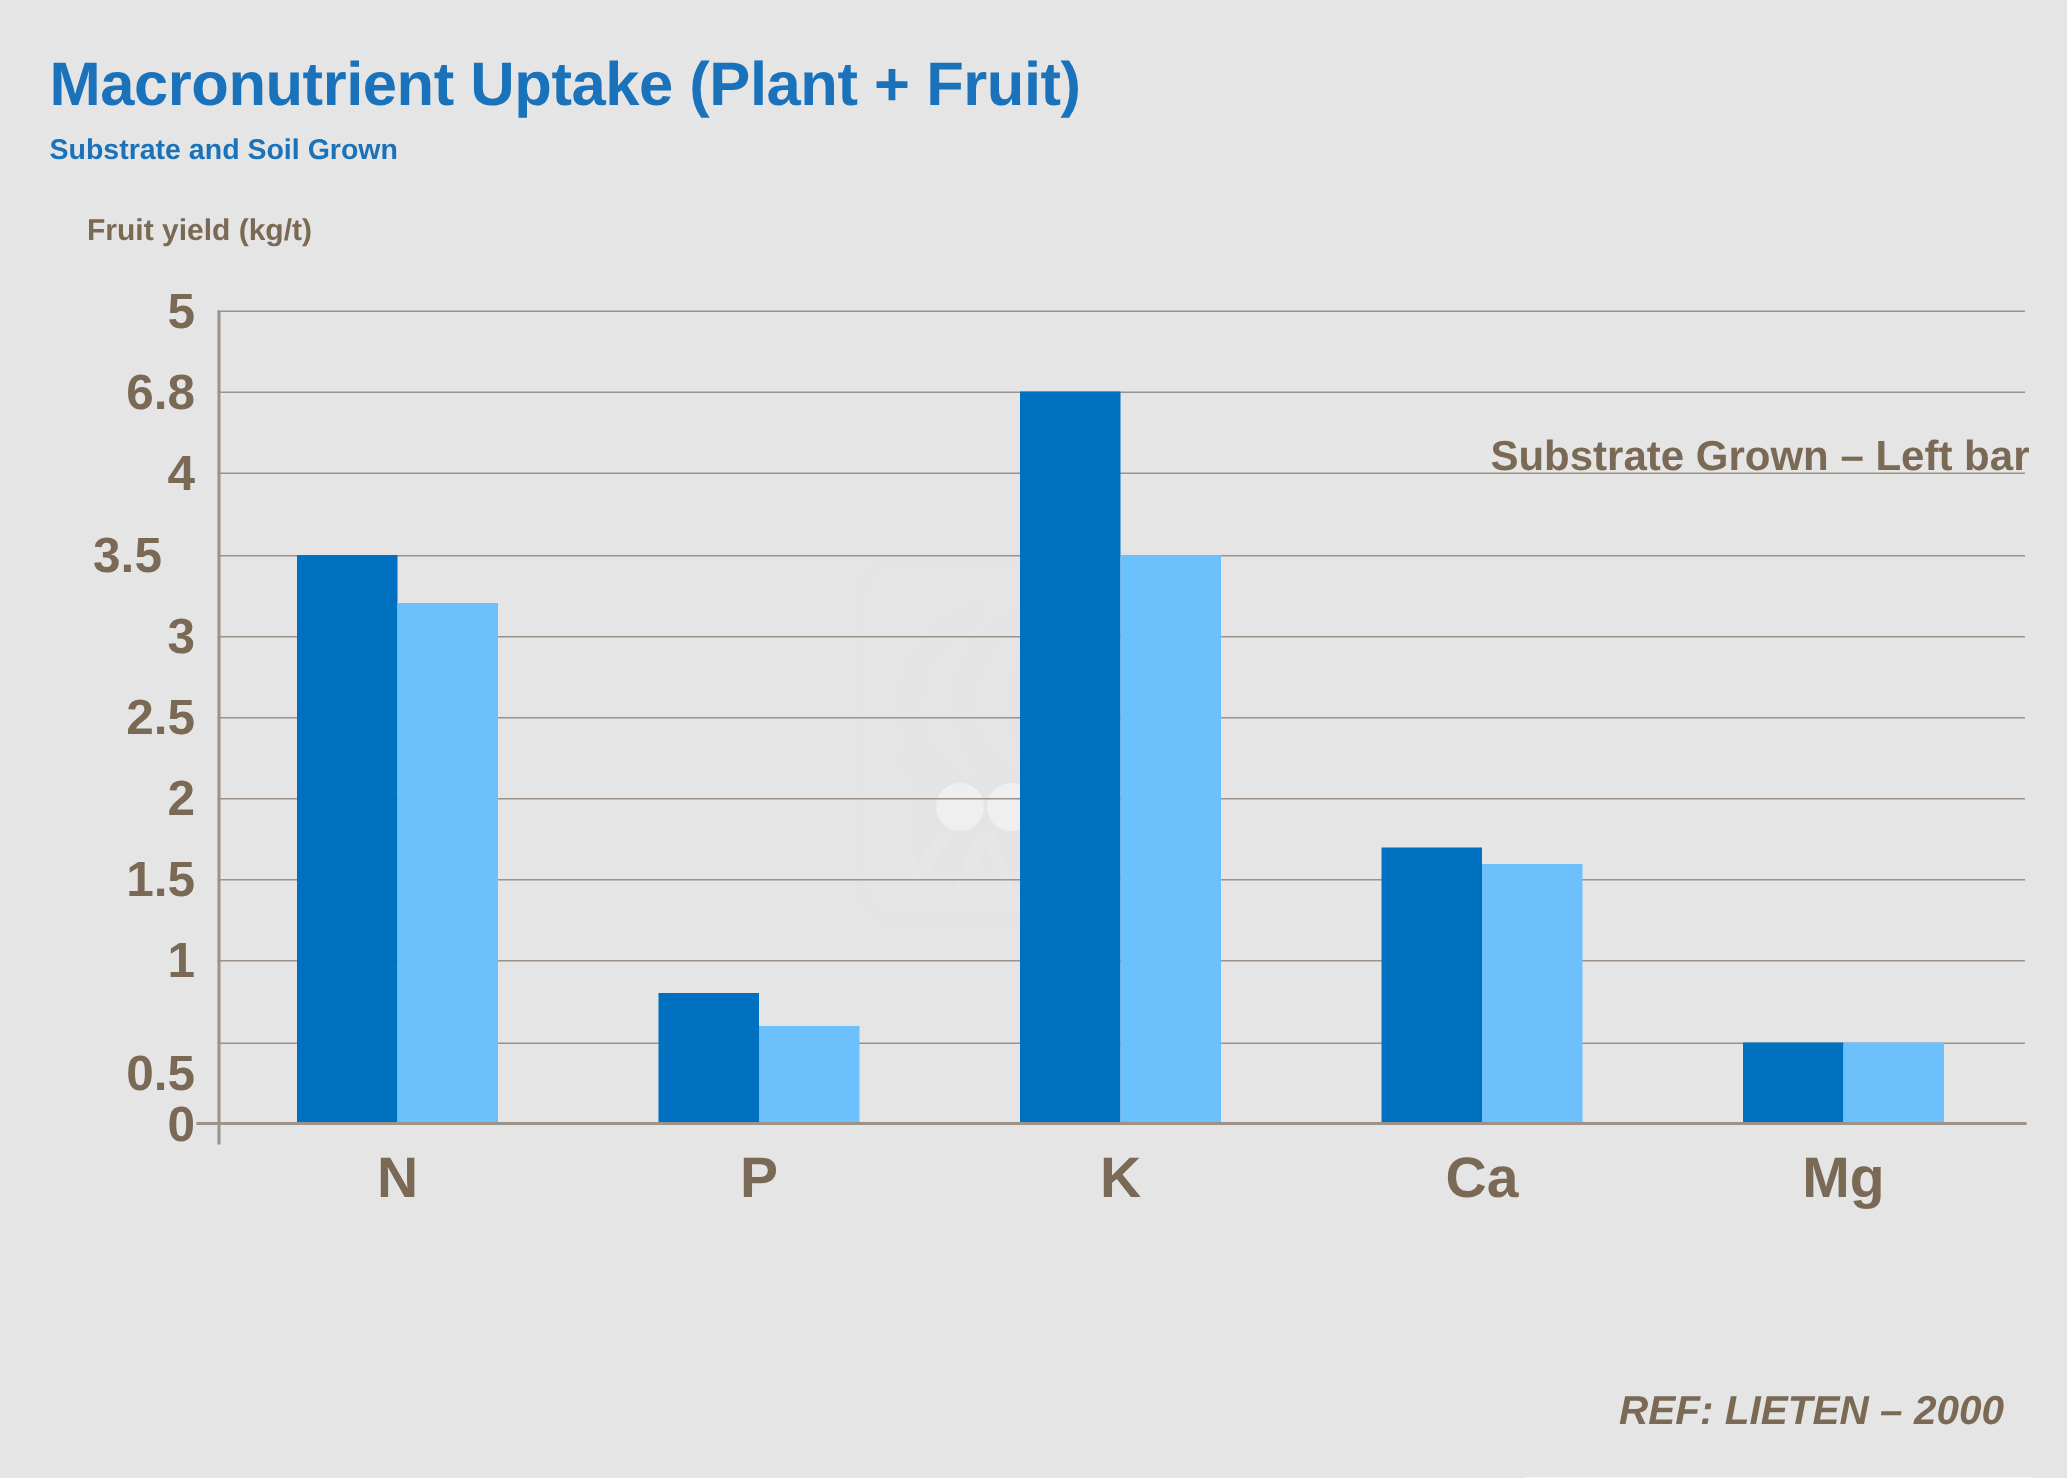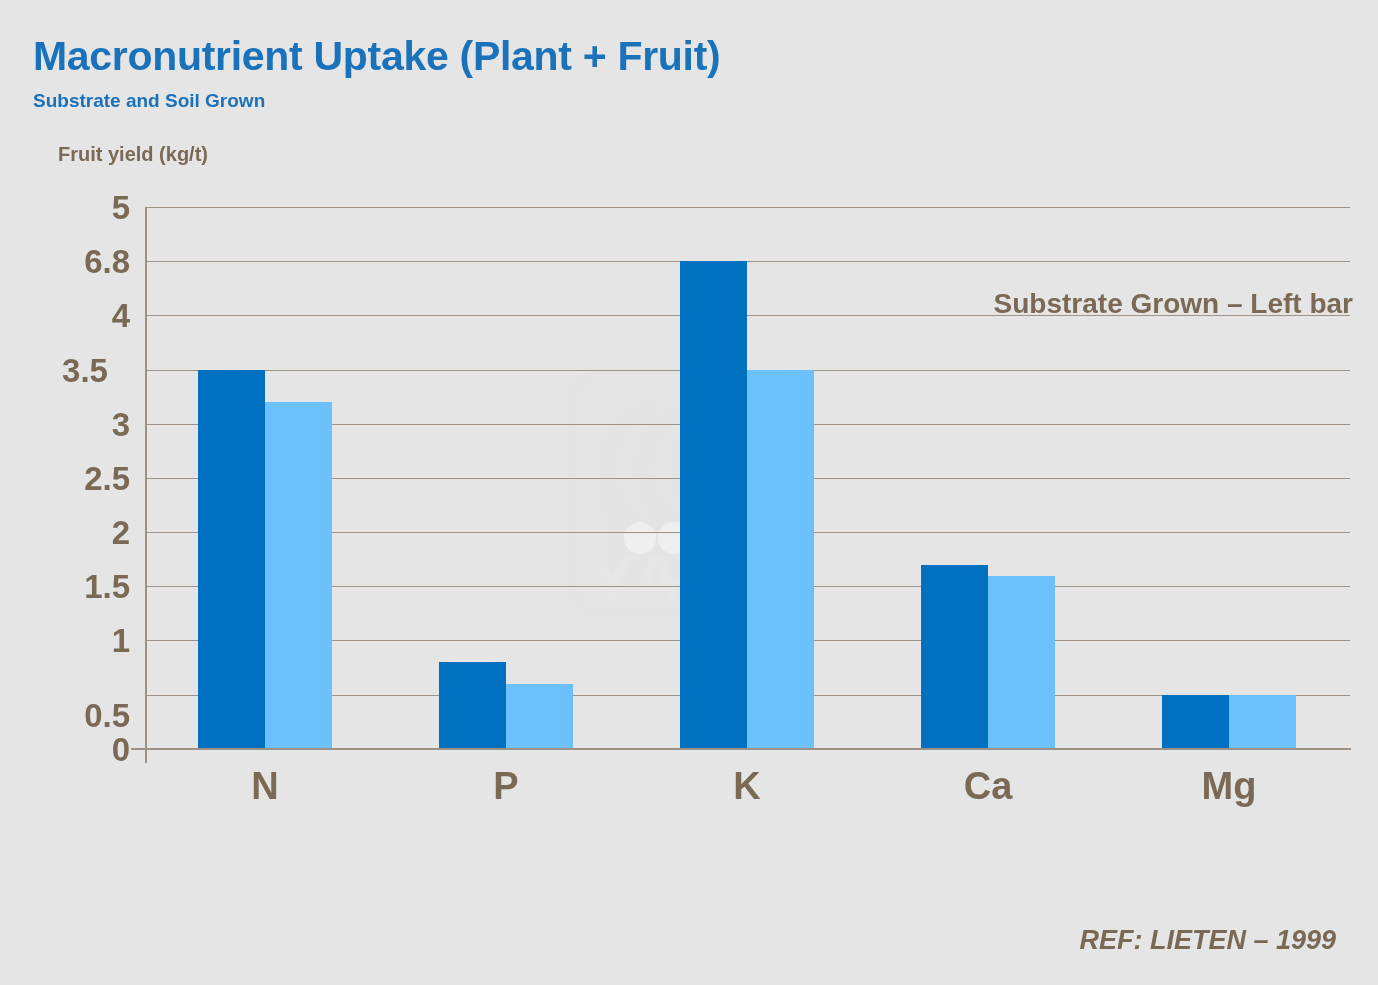--- a/index.html
+++ b/index.html
@@ -247,15 +247,15 @@
   <div class="xtick" style="left:506px;">P</div>
   <div class="xtick" style="left:747px;">K</div>
   <div class="xtick" style="left:988px;text-align:center;">Ca</div>
   <div class="xtick" style="left:1229px;">Mg</div>
 
   <div id="legend">
     <div>Substrate Grown – Left bar</div>
   </div>
 
 
-  <div id="refnote">REF:  LIETEN – 1999</div>
+  <div id="refnote">REF:  LIETEN – 2000</div>
 
 </div>
 
 </body></html>

